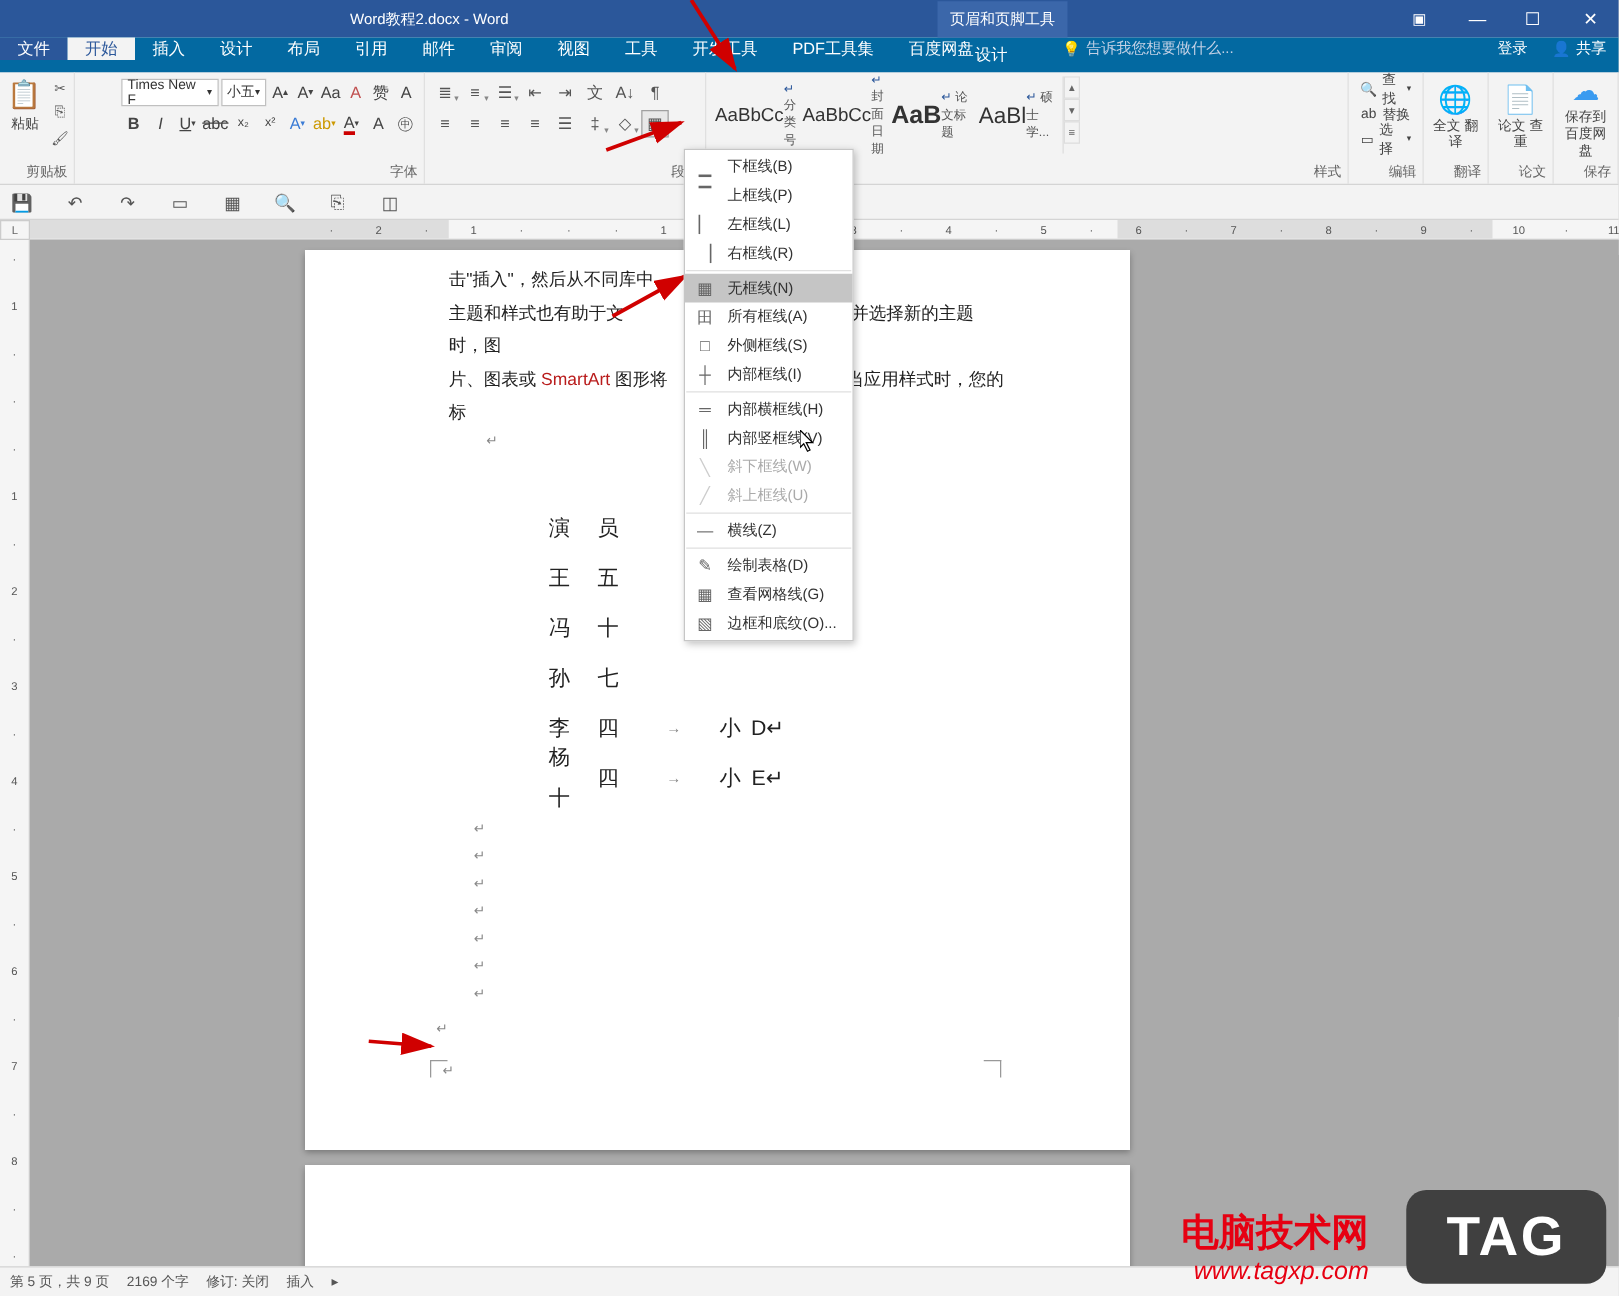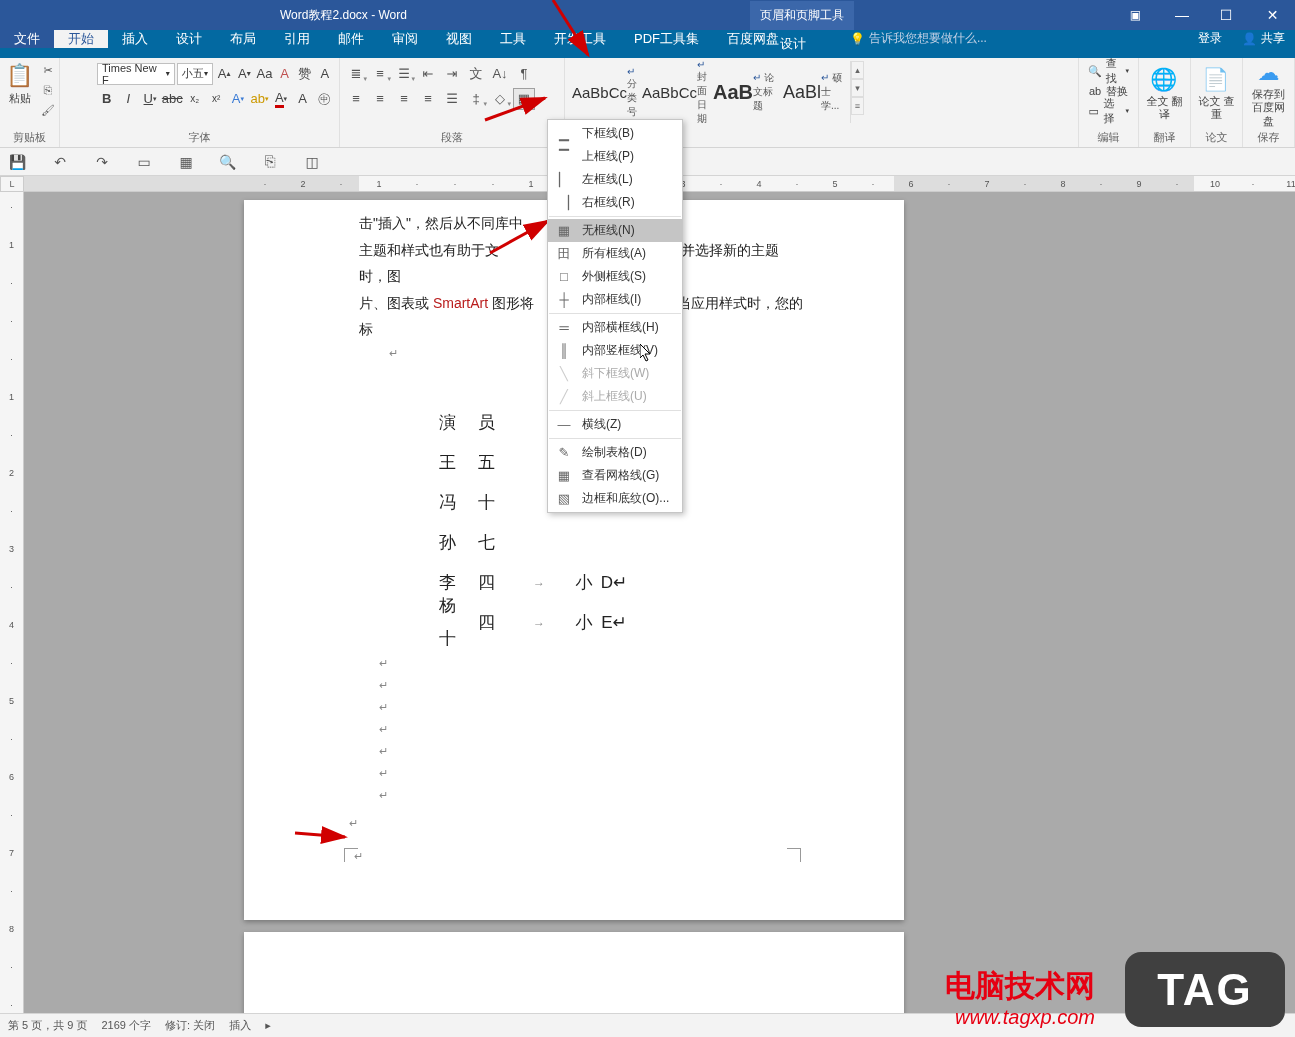--- a/index.html
+++ b/index.html
@@ -17,21 +17,21 @@
 .menubar .tab { padding: 0 14px; display: flex; align-items: center; font-size: 13px; cursor: pointer; }
 .menubar .tab.active { background: #f3f3f3; color: #2b579a; }
 .menubar .tab.file { background: #2b579a; color:#fff; }
 .menubar .design-tab { position: absolute; left: 760px; padding:0 20px; display:flex; align-items:center; height:28px; }
 .menubar .tell-me { position: absolute; left: 850px; display:flex; align-items:center; color:#c2d0e5; font-size:12px; gap:4px;}
 .menubar .right { margin-left: auto; display: flex; align-items: center; }
 .menubar .right .item { padding: 0 10px; display: flex; align-items: center; gap: 4px; }
 
 .ribbon { background: #f3f3f3; height: 90px; border-bottom: 1px solid #d4d4d4; display: flex; }
 .ribbon-group { border-right: 1px solid #e0e0e0; padding: 3px 5px 0 5px; display: flex; flex-direction: column; position: relative; }
-.ribbon-group .label { text-align: center; font-size: 11px; color: #666; margin-top: auto; padding: 2px 0; }
+.ribbon-group .label { text-align: right; font-size: 11px; color: #666; margin-top: auto; padding: 2px 0; }
 
 .clip-group { width: 60px; }
 .clip-top { display: flex; }
 .clip-left { display: flex; flex-direction: column; align-items: center; }
 .clip-icon { width: 30px; height: 30px; display:flex; align-items:center; justify-content:center; font-size:22px;}
 .clip-right { display: flex; flex-direction: column; gap: 2px; padding-left: 4px; }
 .small-btn { width: 18px; height: 18px; display: flex; align-items: center; justify-content: center; font-size: 11px; color: #555; }
 
 .font-group { width: 280px; }
 .font-row { display: flex; align-items: center; gap: 2px; height: 25px; margin-left: 32px; }
@@ -261,20 +261,21 @@
       <div class="style-item">
         <div class="preview" style="font-size:18px">AaBl</div>
         <div class="name"><span class="link">↵ </span><span>硕士学...</span></div>
       </div>
       <div class="styles-more">
           <div>▴</div>
           <div>▾</div>
           <div>≡</div>
         </div>
     </div>
+    <div class="label">样式</div>
   </div>
 
   <div class="ribbon-group edit-group">
     <div class="edit-item">
         <span class="icn">🔍</span>
         <span>查找</span>
         <span style="font-size:7px">▾</span>
       </div>
     <div class="edit-item">
         <span class="icn">ab</span>

